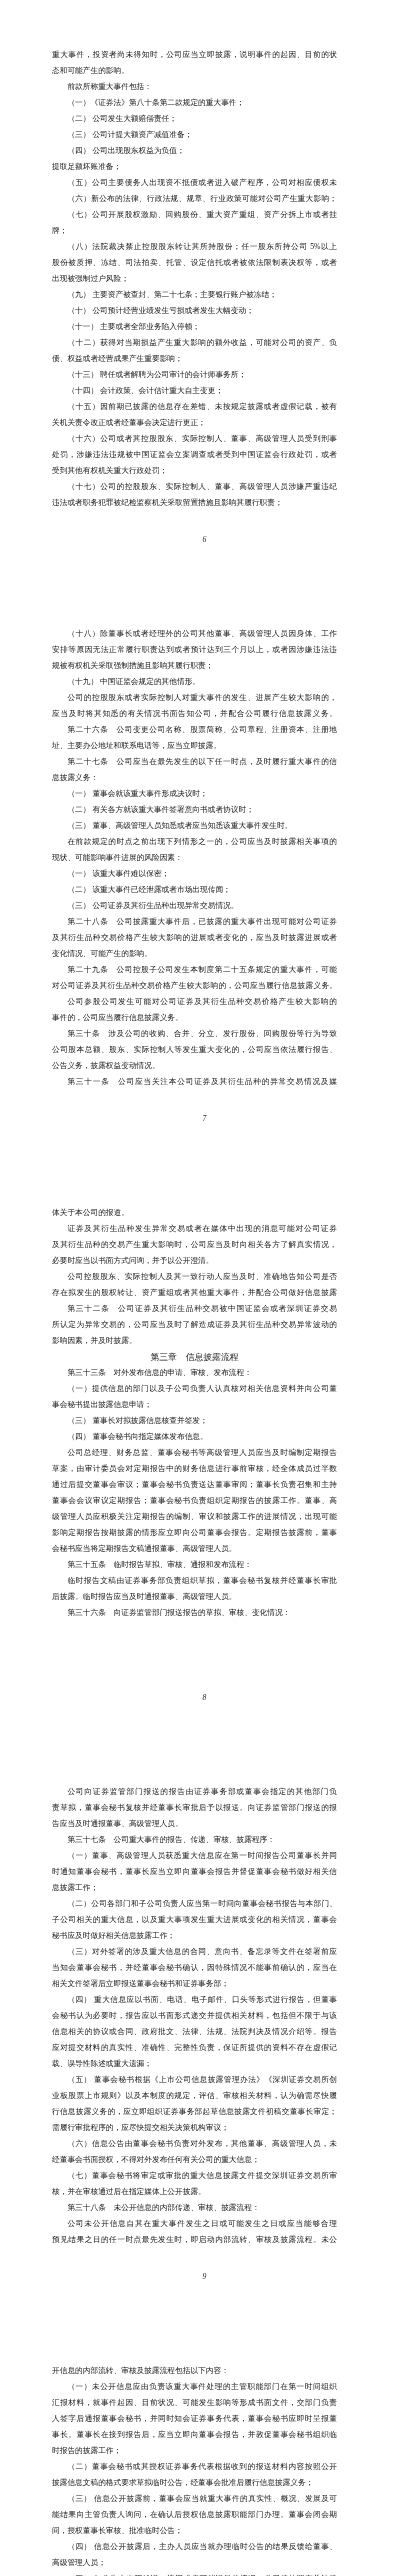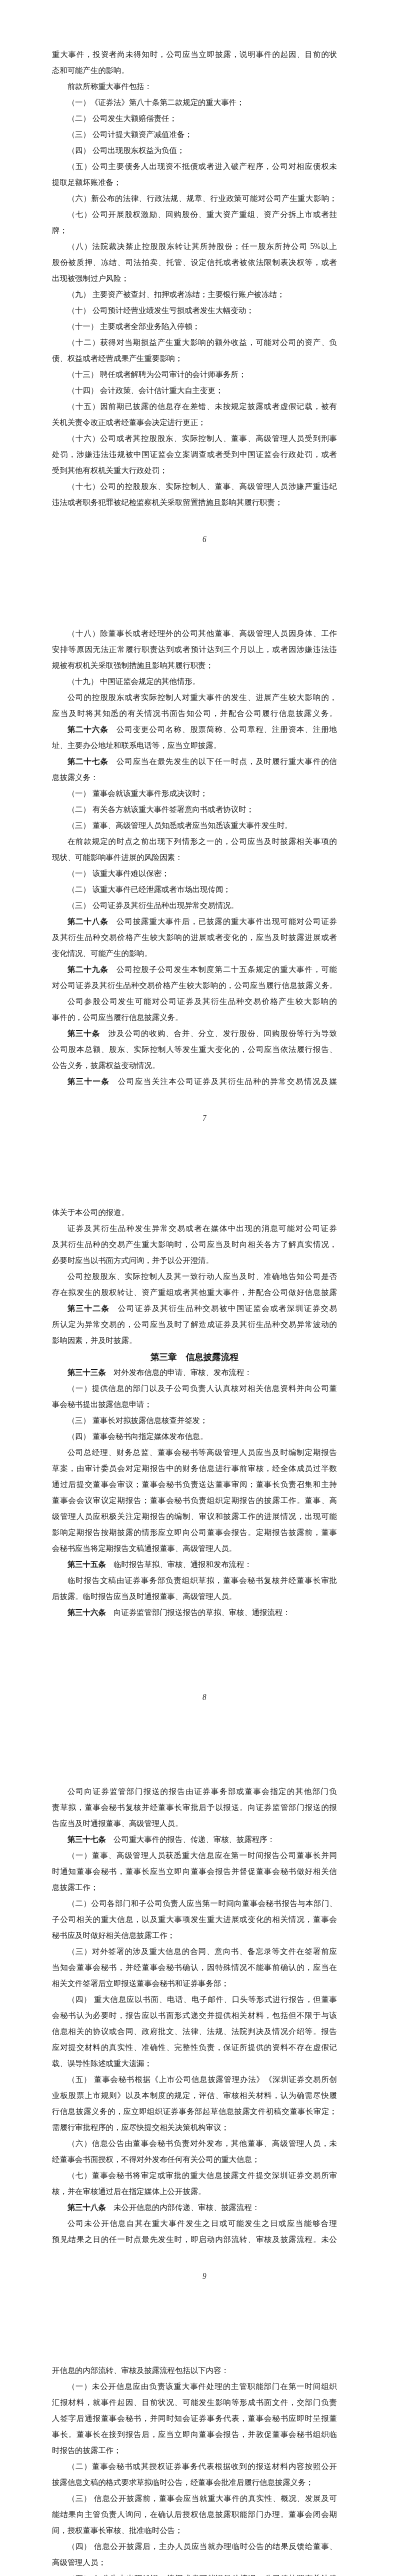--- a/index.html
+++ b/index.html
@@ -36,21 +36,21 @@
   .line.f {
     text-align: justify;
     text-align-last: justify;
   }
   .line.c {
     text-align: center;
     text-align-last: center;
     text-indent: 0;
     font-size: 8.8px;
   }
-  .line b { font-weight: bold; }
+  .line b { font-weight: normal; }
   .pagenum {
     position: absolute;
     top: 534px;
     left: 0;
     width: 100%;
     text-align: center;
     font-family: "Liberation Serif", "DejaVu Serif", serif;
     font-style: italic;
     font-size: 7.7px;
     line-height: 11.3px;
@@ -63,29 +63,29 @@
 <div id="doc">
     <div class="page">
       <div class="content">
         <div class="line f"><span>重大事件，投资者尚未得知时，公司应当立即披露，说明事件的起因、目前的状</span></div>
         <div class="line"><span>态和可能产生的影响。</span></div>
         <div class="line i"><span>前款所称重大事件包括：</span></div>
         <div class="line i"><span>（一）《证券法》第八十条第二款规定的重大事件；</span></div>
         <div class="line i"><span>（二） 公司发生大额赔偿责任；</span></div>
         <div class="line i"><span>（三） 公司计提大额资产减值准备；</span></div>
         <div class="line i"><span>（四） 公司出现股东权益为负值；</span></div>
+        <div class="line"><span>提取足额坏账准备；</span></div>
         <div class="line i f"><span>（五）公司主要债务人出现资不抵债或者进入破产程序，公司对相应债权未</span></div>
-        <div class="line"><span>提取足额坏账准备；</span></div>
         <div class="line i f"><span>（六）新公布的法律、行政法规、规章、行业政策可能对公司产生重大影响；</span></div>
         <div class="line i f"><span>（七）公司开展股权激励、回购股份、重大资产重组、资产分拆上市或者挂</span></div>
         <div class="line"><span>牌；</span></div>
         <div class="line i f"><span>（八）法院裁决禁止控股股东转让其所持股份；任一股东所持公司 5%以上</span></div>
         <div class="line f"><span>股份被质押、冻结、司法拍卖、托管、设定信托或者被依法限制表决权等，或者</span></div>
         <div class="line"><span>出现被强制过户风险；</span></div>
-        <div class="line i"><span>（九） 主要资产被查封、扣押或者冻结；主要银行账户被冻结；</span></div>
+        <div class="line i"><span>（九） 主要资产被查封、第二十七条；主要银行账户被冻结；</span></div>
         <div class="line i"><span>（十） 公司预计经营业绩发生亏损或者发生大幅变动；</span></div>
         <div class="line i"><span>（十一） 主要或者全部业务陷入停顿；</span></div>
         <div class="line i f"><span>（十二）获得对当期损益产生重大影响的额外收益，可能对公司的资产、负</span></div>
         <div class="line"><span>债、权益或者经营成果产生重要影响；</span></div>
         <div class="line i"><span>（十三） 聘任或者解聘为公司审计的会计师事务所；</span></div>
         <div class="line i"><span>（十四） 会计政策、会计估计重大自主变更；</span></div>
         <div class="line i f"><span>（十五）因前期已披露的信息存在差错、未按规定披露或者虚假记载，被有</span></div>
         <div class="line"><span>关机关责令改正或者经董事会决定进行更正；</span></div>
         <div class="line i f"><span>（十六）公司或者其控股股东、实际控制人、董事、高级管理人员受到刑事</span></div>
         <div class="line f"><span>处罚，涉嫌违法违规被中国证监会立案调查或者受到中国证监会行政处罚，或者</span></div>
@@ -149,21 +149,21 @@
         <div class="line i f"><span>公司总经理、财务总监、董事会秘书等高级管理人员应当及时编制定期报告</span></div>
         <div class="line f"><span>草案，由审计委员会对定期报告中的财务信息进行事前审核，经全体成员过半数</span></div>
         <div class="line f"><span>通过后提交董事会审议；董事会秘书负责送达董事审阅；董事长负责召集和主持</span></div>
         <div class="line f"><span>董事会会议审议定期报告；董事会秘书负责组织定期报告的披露工作。董事、高</span></div>
         <div class="line f"><span>级管理人员应积极关注定期报告的编制、审议和披露工作的进展情况，出现可能</span></div>
         <div class="line f"><span>影响定期报告按期披露的情形应立即向公司董事会报告。定期报告披露前，董事</span></div>
         <div class="line"><span>会秘书应当将定期报告文稿通报董事、高级管理人员。</span></div>
         <div class="line i"><b>第三十五条</b><span>　临时报告草拟、审核、通报和发布流程：</span></div>
         <div class="line i f"><span>临时报告文稿由证券事务部负责组织草拟，董事会秘书复核并经董事长审批</span></div>
         <div class="line"><span>后披露。临时报告应当及时通报董事、高级管理人员。</span></div>
-        <div class="line i"><b>第三十六条</b><span>　向证券监管部门报送报告的草拟、审核、通报流程：</span></div>
+        <div class="line i"><b>第三十六条</b><span>　向证券监管部门报送报告的草拟、审核、变化情况：</span></div>
       </div>
       <div class="pagenum">8</div>
     </div>
     <div class="page">
       <div class="content">
         <div class="line i f"><span>公司向证券监管部门报送的报告由证券事务部或董事会指定的其他部门负</span></div>
         <div class="line f"><span>责草拟，董事会秘书复核并经董事长审批后予以报送。向证券监管部门报送的报</span></div>
         <div class="line"><span>告应当及时通报董事、高级管理人员。</span></div>
         <div class="line i"><b>第三十七条</b><span>　公司重大事件的报告、传递、审核、披露程序：</span></div>
         <div class="line i f"><span>（一）董事、高级管理人员获悉重大信息应在第一时间报告公司董事长并同</span></div>

